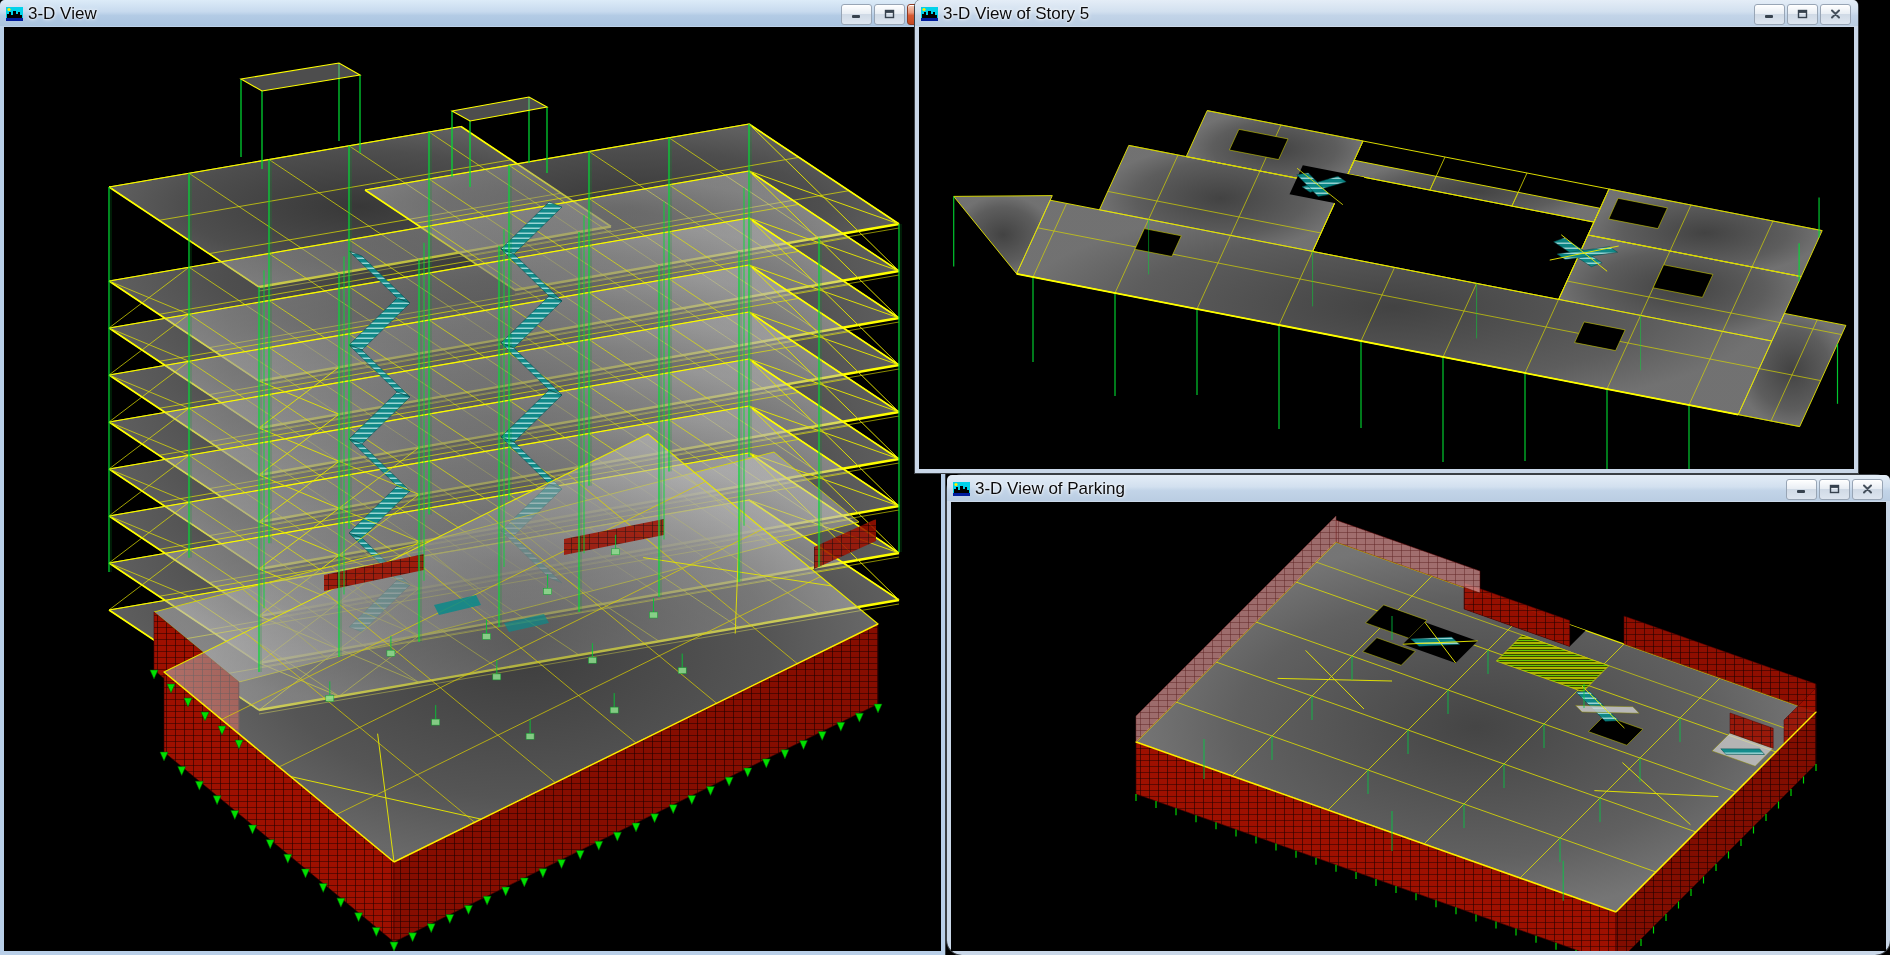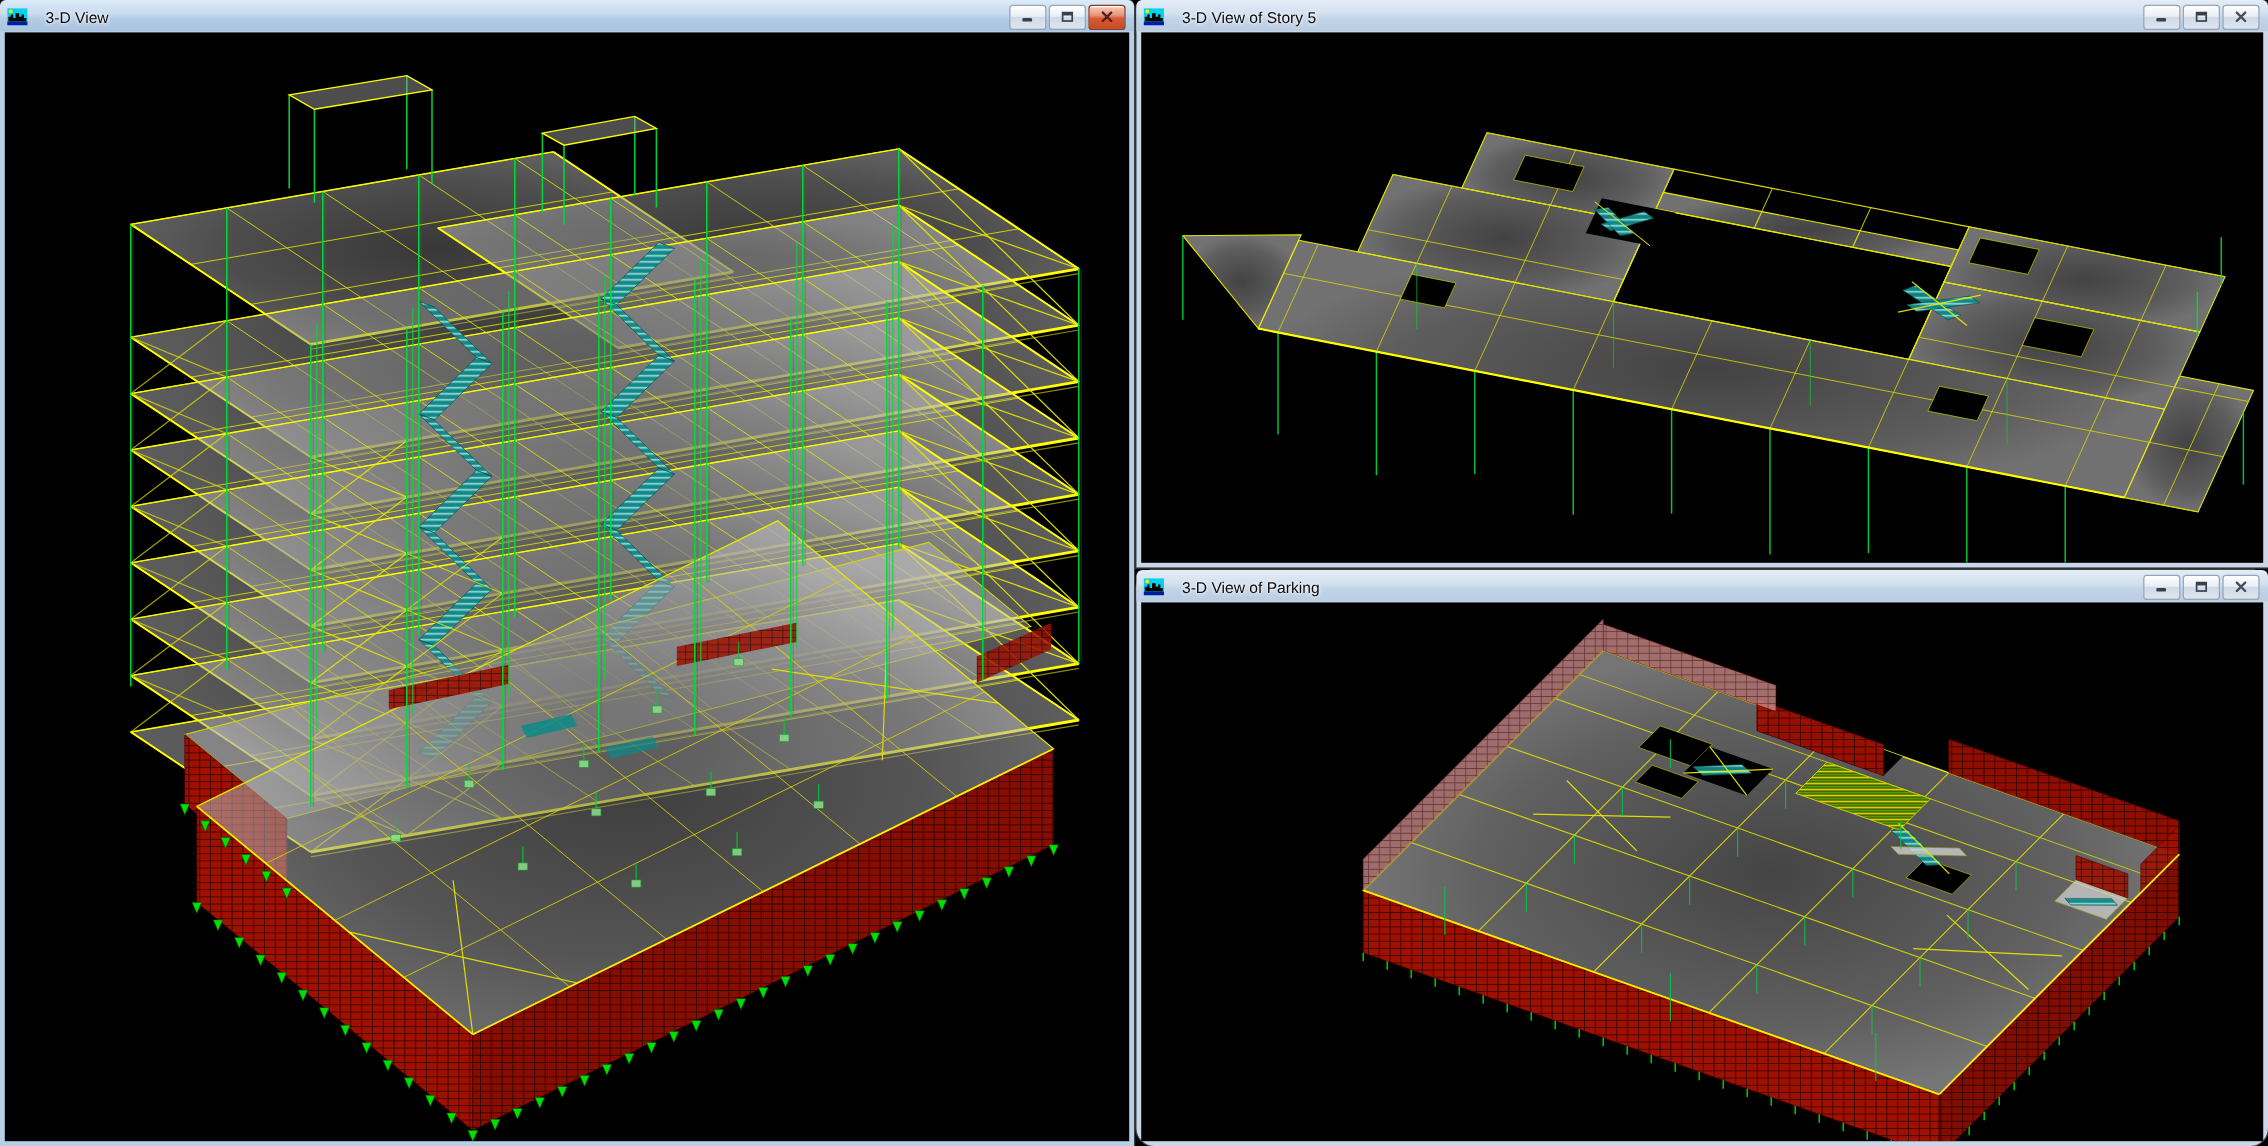--- a/index.html
+++ b/index.html
@@ -2,21 +2,21 @@
 <html><head>
 <meta charset="utf-8">
 <style>
   html,body{margin:0;padding:0;}
   body{width:1890px;height:955px;background:#000;position:relative;overflow:hidden;
        font-family:"Liberation Sans",sans-serif;}
   .win{position:absolute;border-radius:7px 7px 0 0;box-shadow:0 0 0 1px #3a3f44;}
   .win.active{background:linear-gradient(#cfe0f2,#b9cfe8 30px,#b9cfe8);}
   .win.inactive{background:linear-gradient(#dde7f2,#c9d7e8 30px,#c9d7e8);}
   .titlebar{height:24px;display:flex;align-items:center;padding:2px 4px 0 6px;}
-  .tb-title{font-size:13px;color:#0a0a0c;margin-left:15px;flex:1;white-space:nowrap;
+  .tb-title{font-size:17px;color:#0a0a0c;margin-left:5px;flex:1;white-space:nowrap;
             text-shadow:0 0 4px #fff,0 0 2px #fff;}
   .tb-btns{display:flex;gap:2px;margin-right:3px;}
   .tbtn{width:29px;height:19px;border:1px solid #98a5b5;border-radius:3px;
         background:linear-gradient(#ffffff,#e9eef4 45%,#d0dae6 50%,#dde5ef);
         display:flex;align-items:center;justify-content:center;
         box-shadow:inset 0 1px 0 #fff;cursor:default;}
   .tbtn.close-active{background:linear-gradient(#f6cdb8,#e8967a 40%,#d65a34 55%,#c64a22);
         border-color:#8e3a22;}
   .appicon{width:17px;height:16px;flex:0 0 auto;}
   .content{position:absolute;left:4px;right:4px;top:27px;bottom:4px;background:#000;overflow:hidden;}
@@ -463,21 +463,21 @@
         <line x1="610.2" y1="666.1" x2="610.2" y2="680.1" stroke="#00cc33" stroke-width="1" opacity="0.85"></line>
         <rect x="606.2" y="680.1" width="8" height="6" fill="#8ee08e" stroke="#00aa22" stroke-width="0.5" opacity="0.85"></rect>
         <line x1="526.1" y1="692.3" x2="526.1" y2="706.3" stroke="#00cc33" stroke-width="1" opacity="0.85"></line>
         <rect x="522.1" y="706.3" width="8" height="6" fill="#8ee08e" stroke="#00aa22" stroke-width="0.5" opacity="0.85"></rect>
         <line x1="678.1999999999999" y1="626.6" x2="678.1999999999999" y2="640.6" stroke="#00cc33" stroke-width="1" opacity="0.85"></line>
         <rect x="674.1999999999999" y="640.6" width="8" height="6" fill="#8ee08e" stroke="#00aa22" stroke-width="0.5" opacity="0.85"></rect>
       </svg>
   </div>
 </div>
 
-<div class="win inactive" style="left:947px;top:0;width:943px;height:473px;">
+<div class="win inactive" style="left:915px;top:0;width:943px;height:473px;">
   <div class="titlebar" style="background:linear-gradient(#e4edf7,#d2e0ef 45%,#c2d4e8 60%,#bacde2);border-radius:5px 5px 0 0;">
     <svg class="appicon" viewBox="0 0 17 16">
       <rect x="0" y="1" width="17" height="14" fill="#00d2ea"></rect>
       <circle cx="3" cy="3.5" r="1.6" fill="#ffee00"></circle>
       <path d="M1 12 L1 8 L3 8 L3 6 L5 6 L5 9 L7 9 L7 5 L10 5 L10 8 L12 8 L12 6 L14 6 L14 9 L16 9 L16 12 Z" fill="#000"></path>
       <rect x="0" y="12" width="17" height="3" fill="#001c9e"></rect>
     </svg>
     <span class="tb-title">3-D View of Story 5</span>
     <div class="tb-btns">
       <div class="tbtn" title="Minimize">

